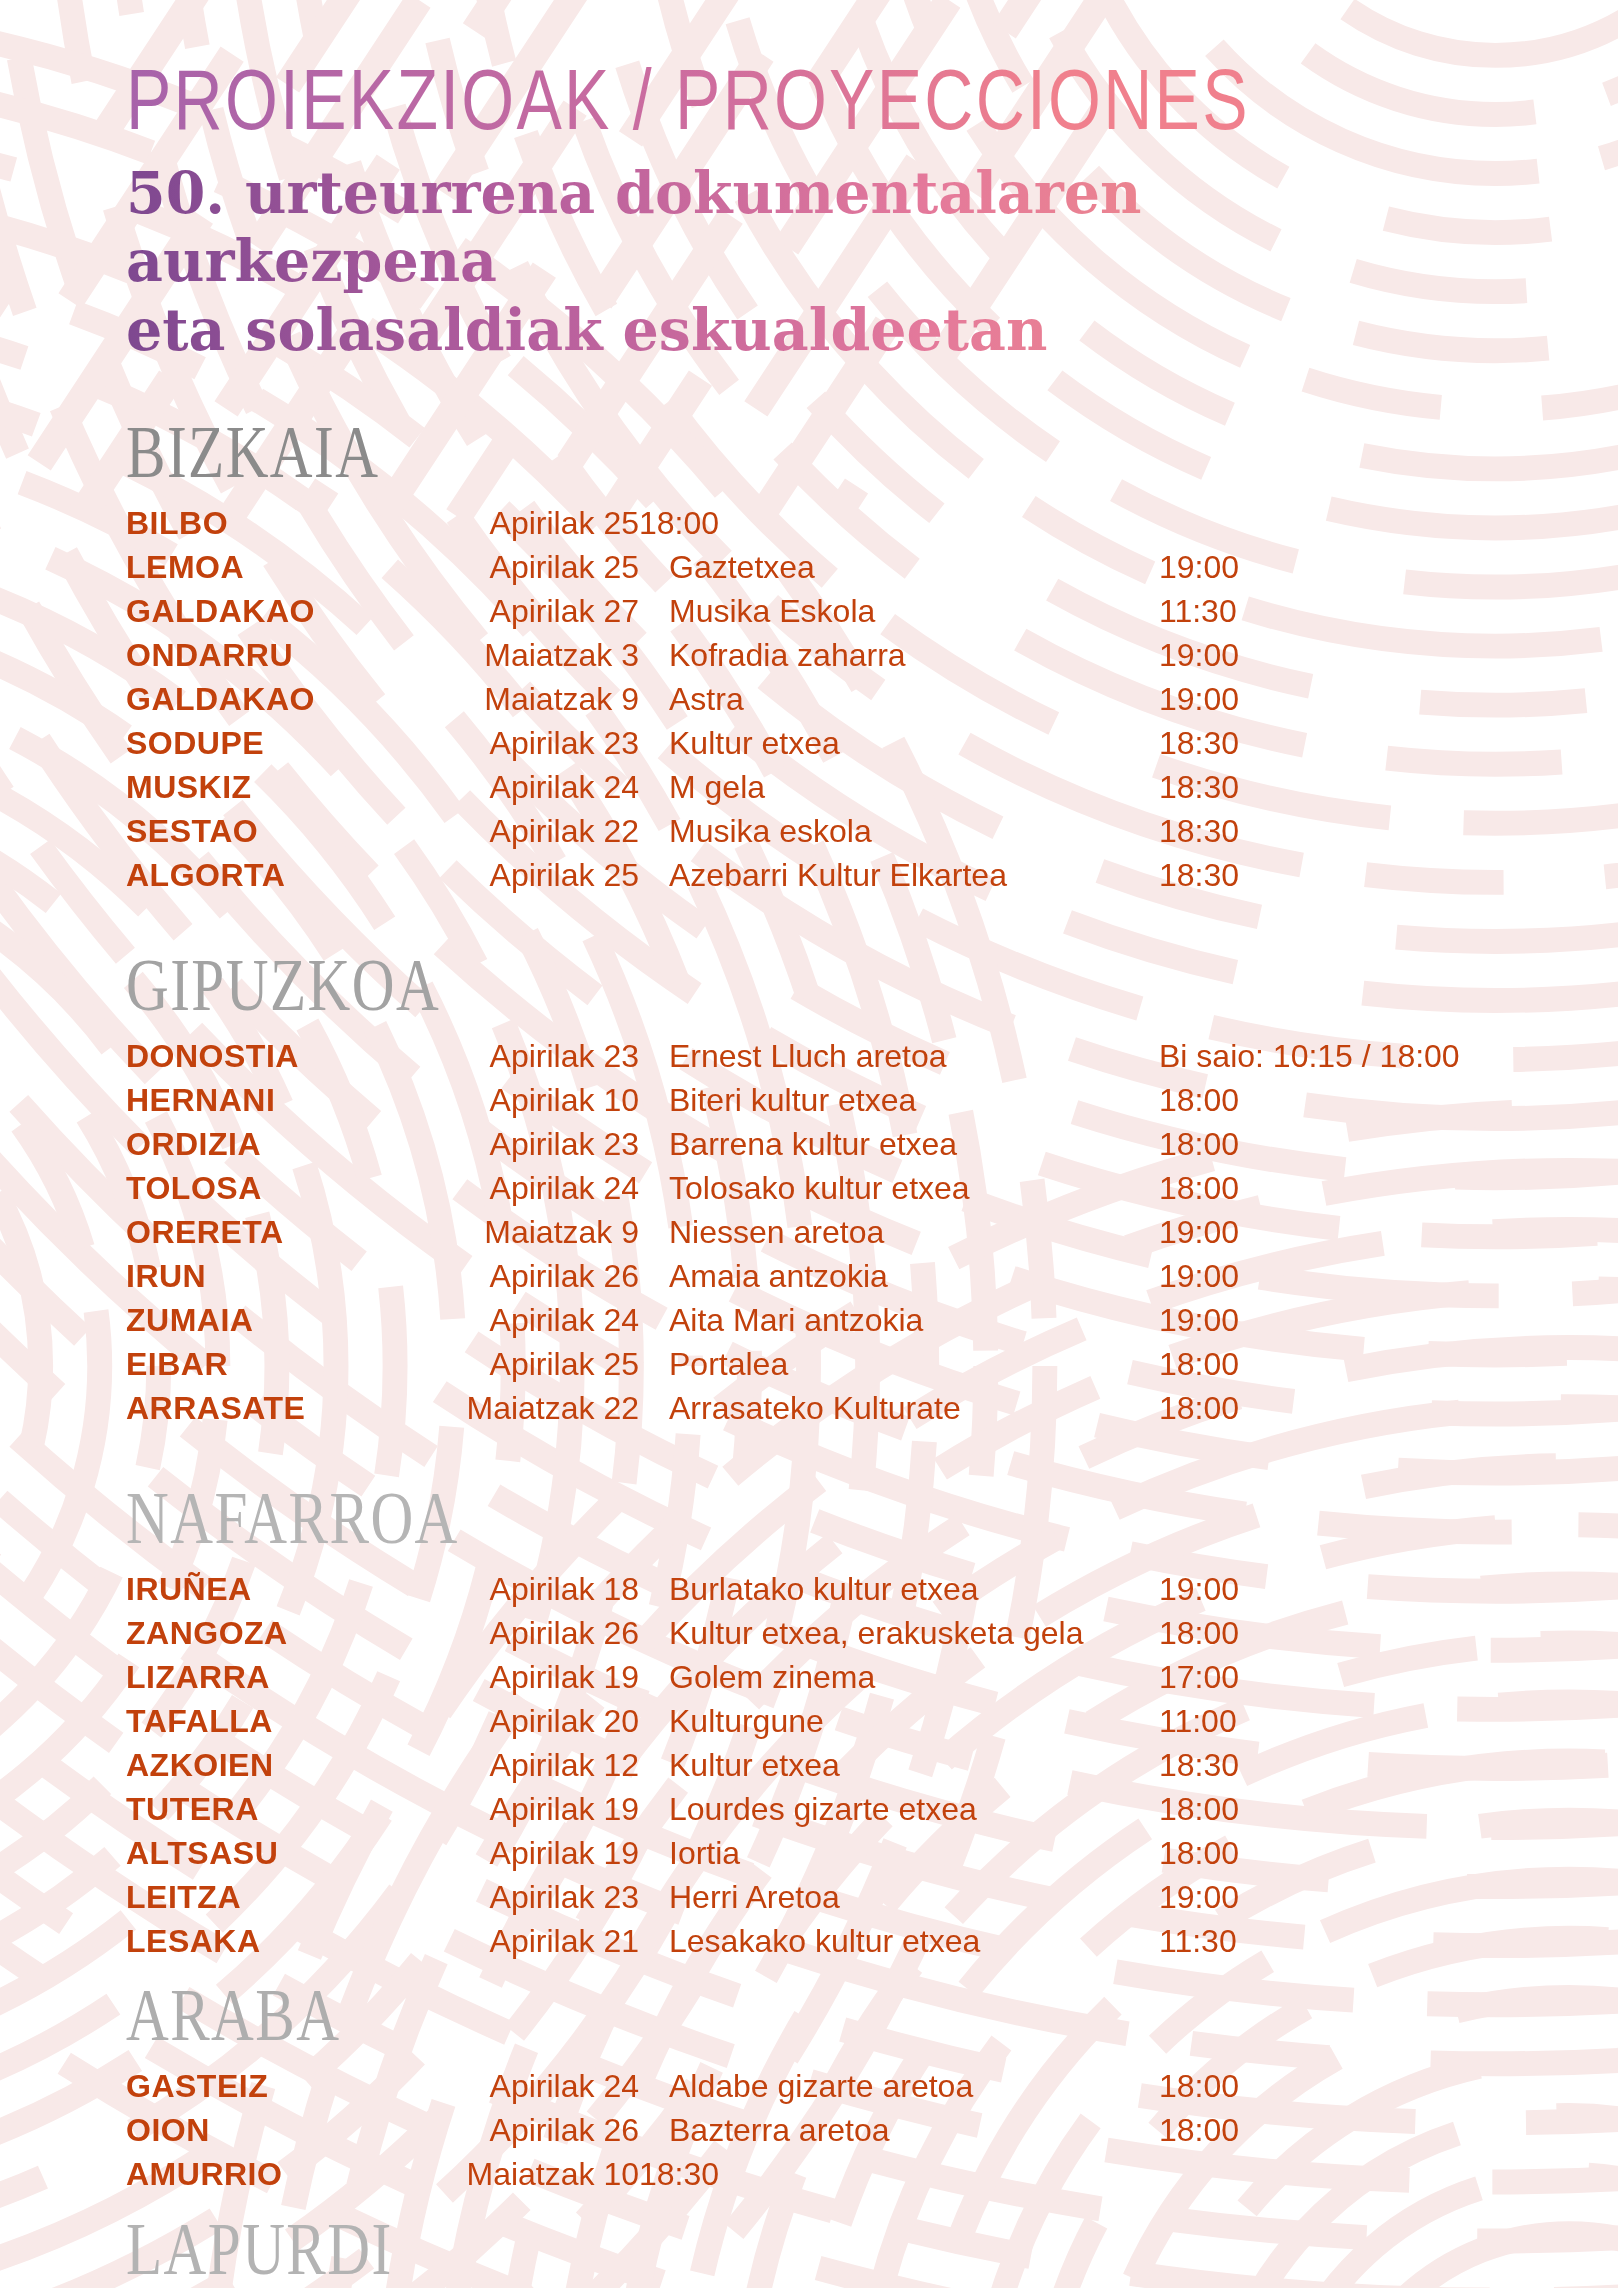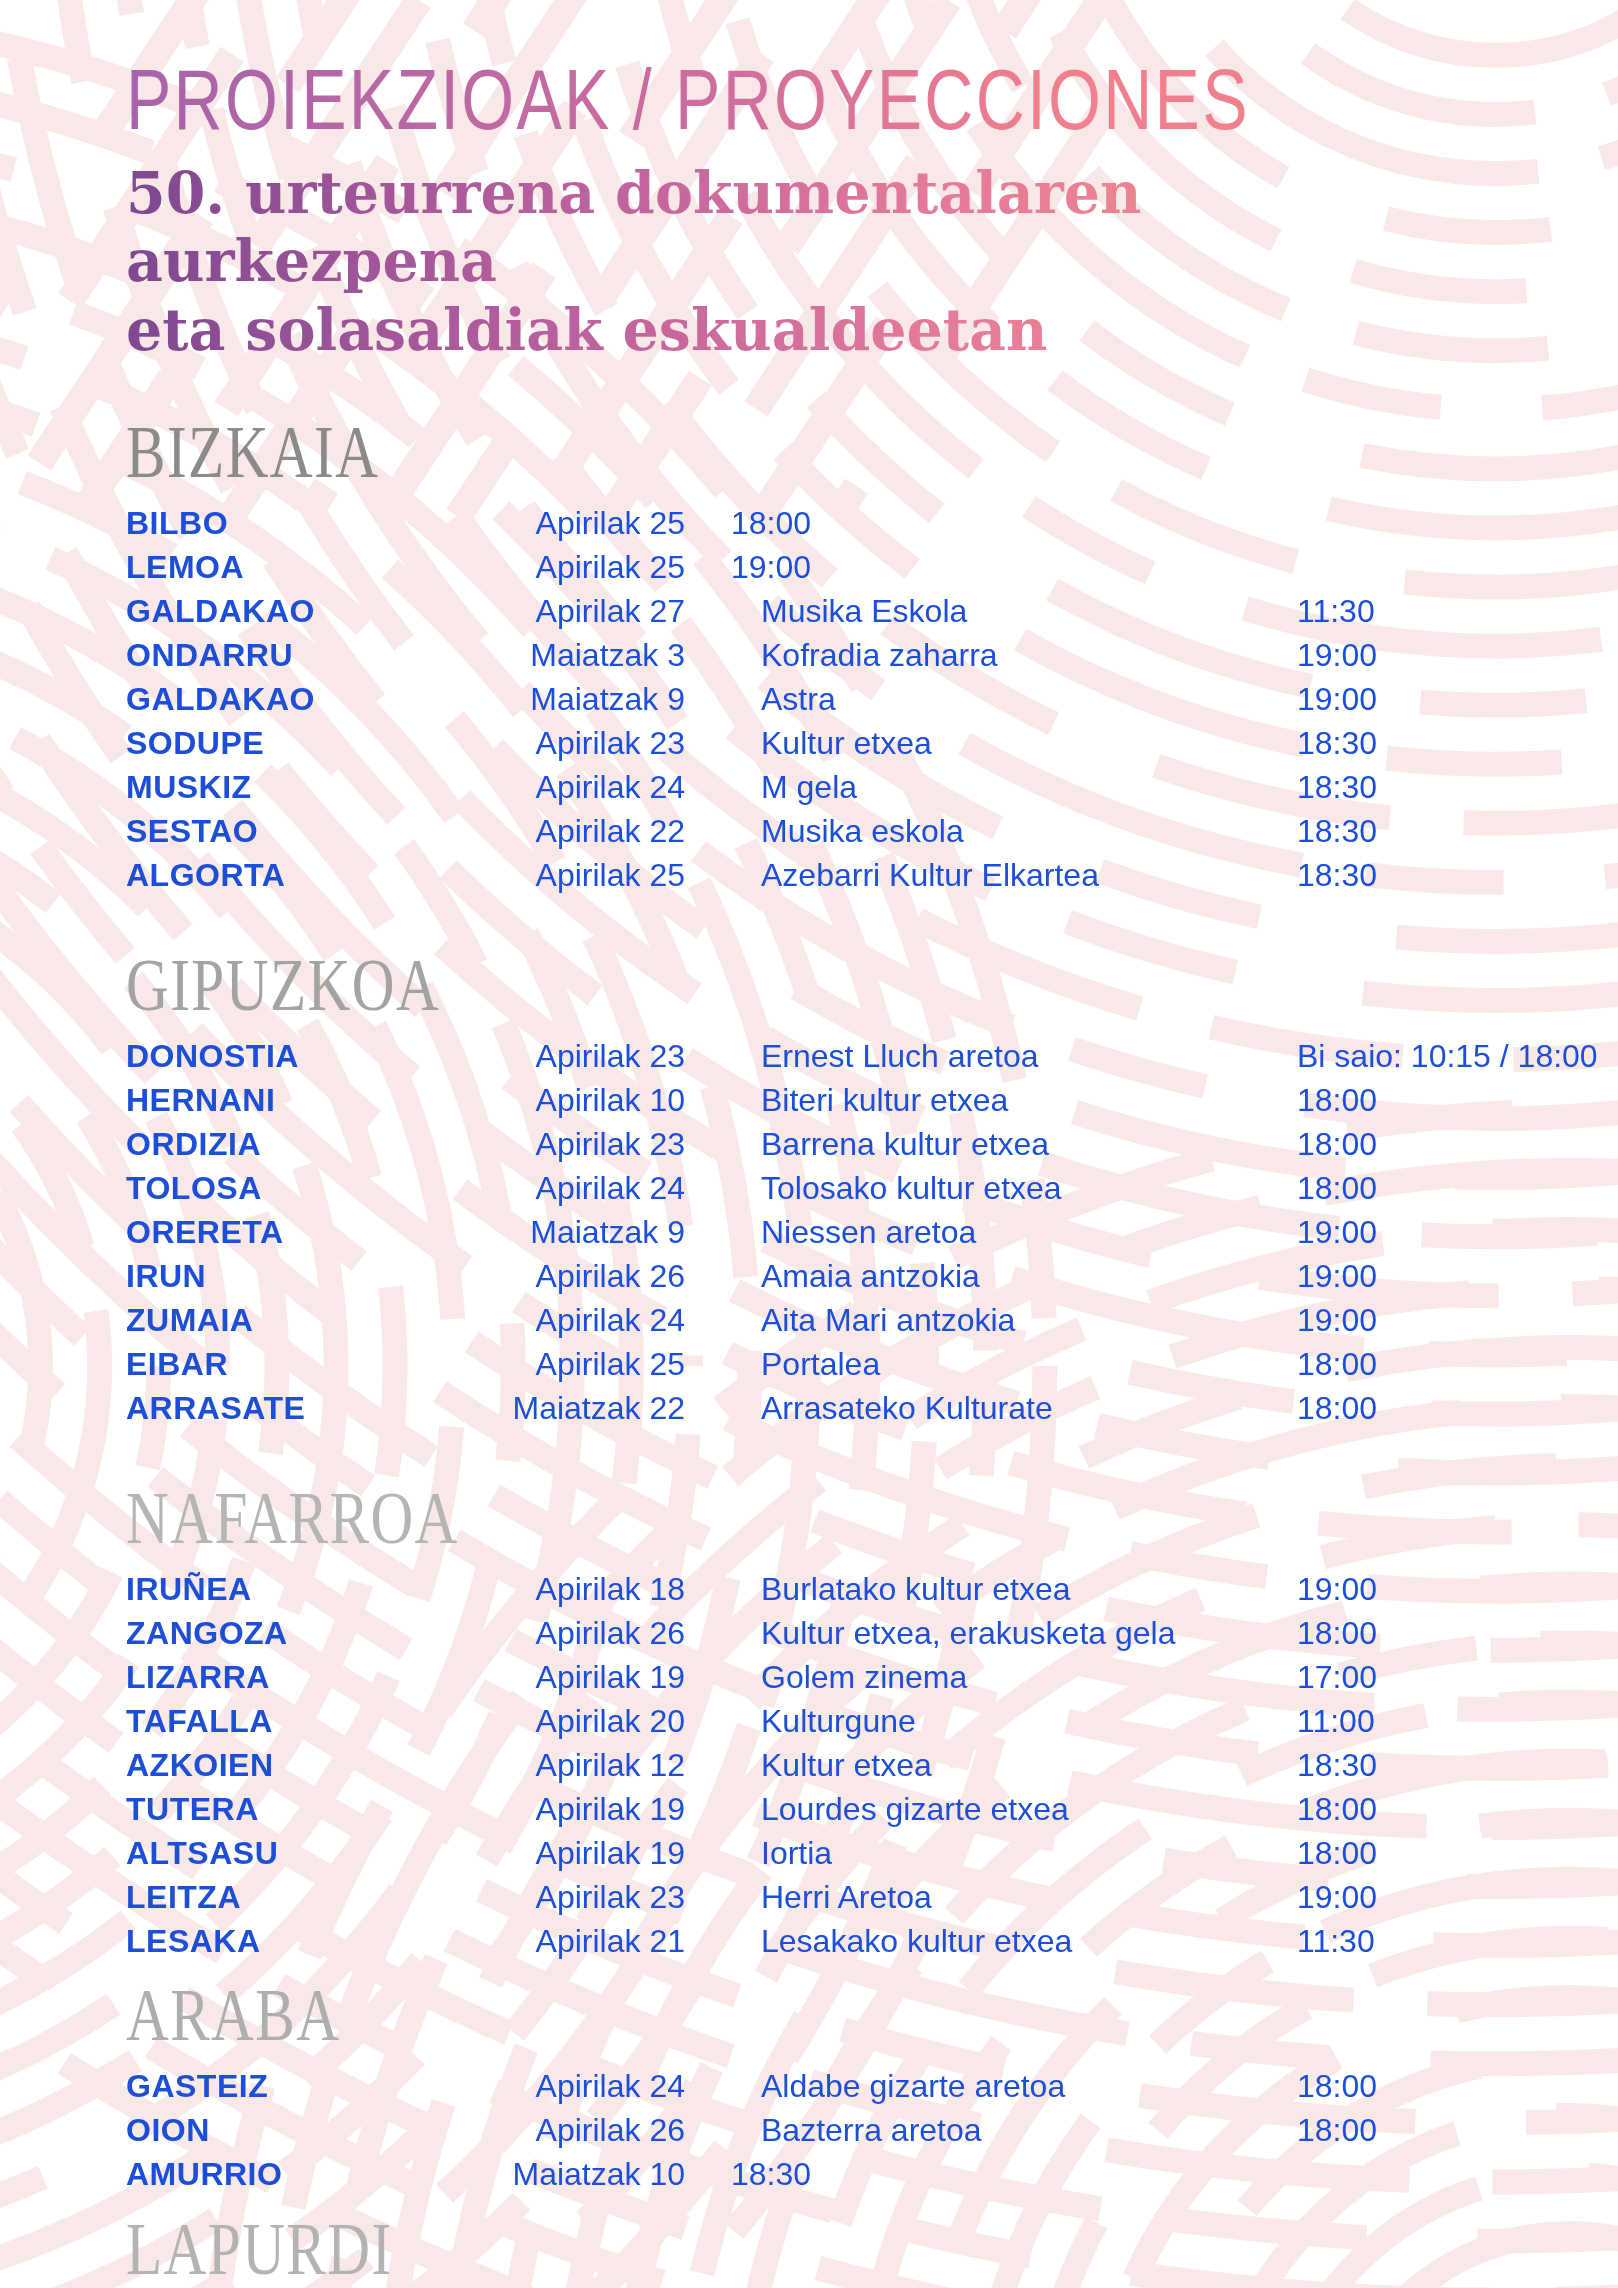--- a/index.html
+++ b/index.html
@@ -57,22 +57,21 @@
     transform-origin:left center;
     margin-bottom:9.2px;
     white-space:nowrap;
   }
   .rows{display:block;}
   .row{
     display:grid;
     grid-template-columns:336px 177px 520px 1fr;
     align-items:center;
     height:44px;
-    color:#1d4ed8;
-    gap:46px;
+    color:#c2410c;
   }
   .cell{font-size:32px;line-height:1;white-space:nowrap;}
   .city{font-weight:700;letter-spacing:0.5px;}
   .date{text-align:right;}
   .venue{padding-left:30px;}
   .time{padding-left:0;}
 </style>
 </head>
 <body>
 
@@ -196,20 +195,21 @@
         <div class="section-heading" style="color: rgb(139, 139, 139);">BIZKAIA</div>
         <div class="rows">
           <div class="row">
             <div class="cell city">BILBO</div>
             <div class="cell date">Apirilak 25</div>
             <div class="cell time">18:00</div>
           </div>
           <div class="row">
             <div class="cell city">LEMOA</div>
             <div class="cell date">Apirilak 25</div>
+            <div class="cell venue">Gaztetxea</div>
             <div class="cell time">19:00</div>
           </div>
           <div class="row">
             <div class="cell city">GALDAKAO</div>
             <div class="cell date">Apirilak 27</div>
             <div class="cell venue">Musika Eskola</div>
             <div class="cell time">11:30</div>
           </div>
           <div class="row">
             <div class="cell city">ONDARRU</div>

